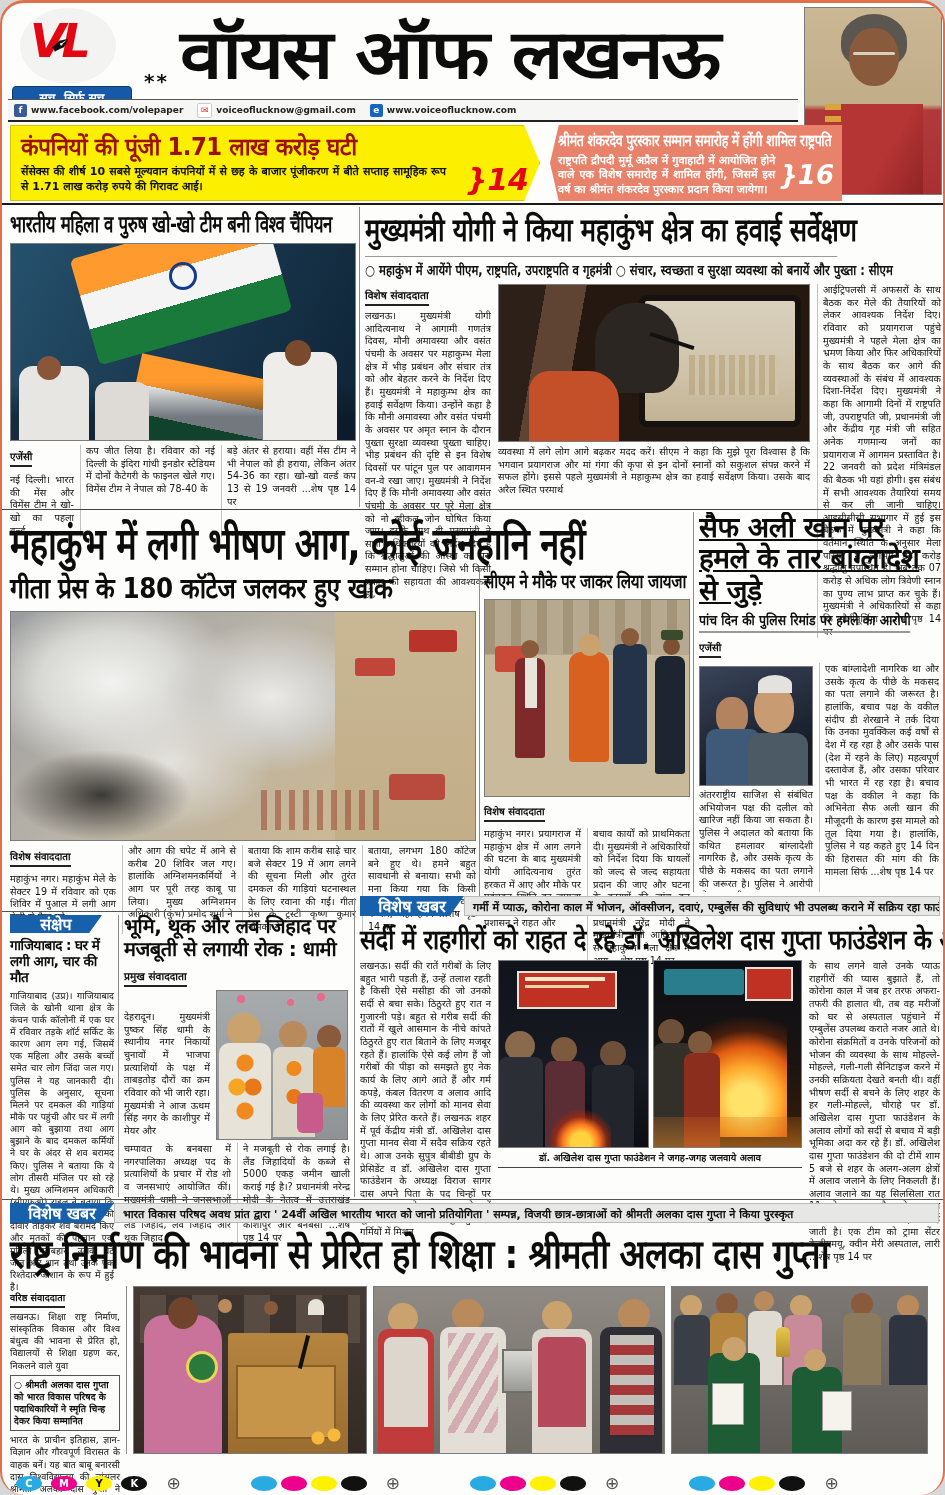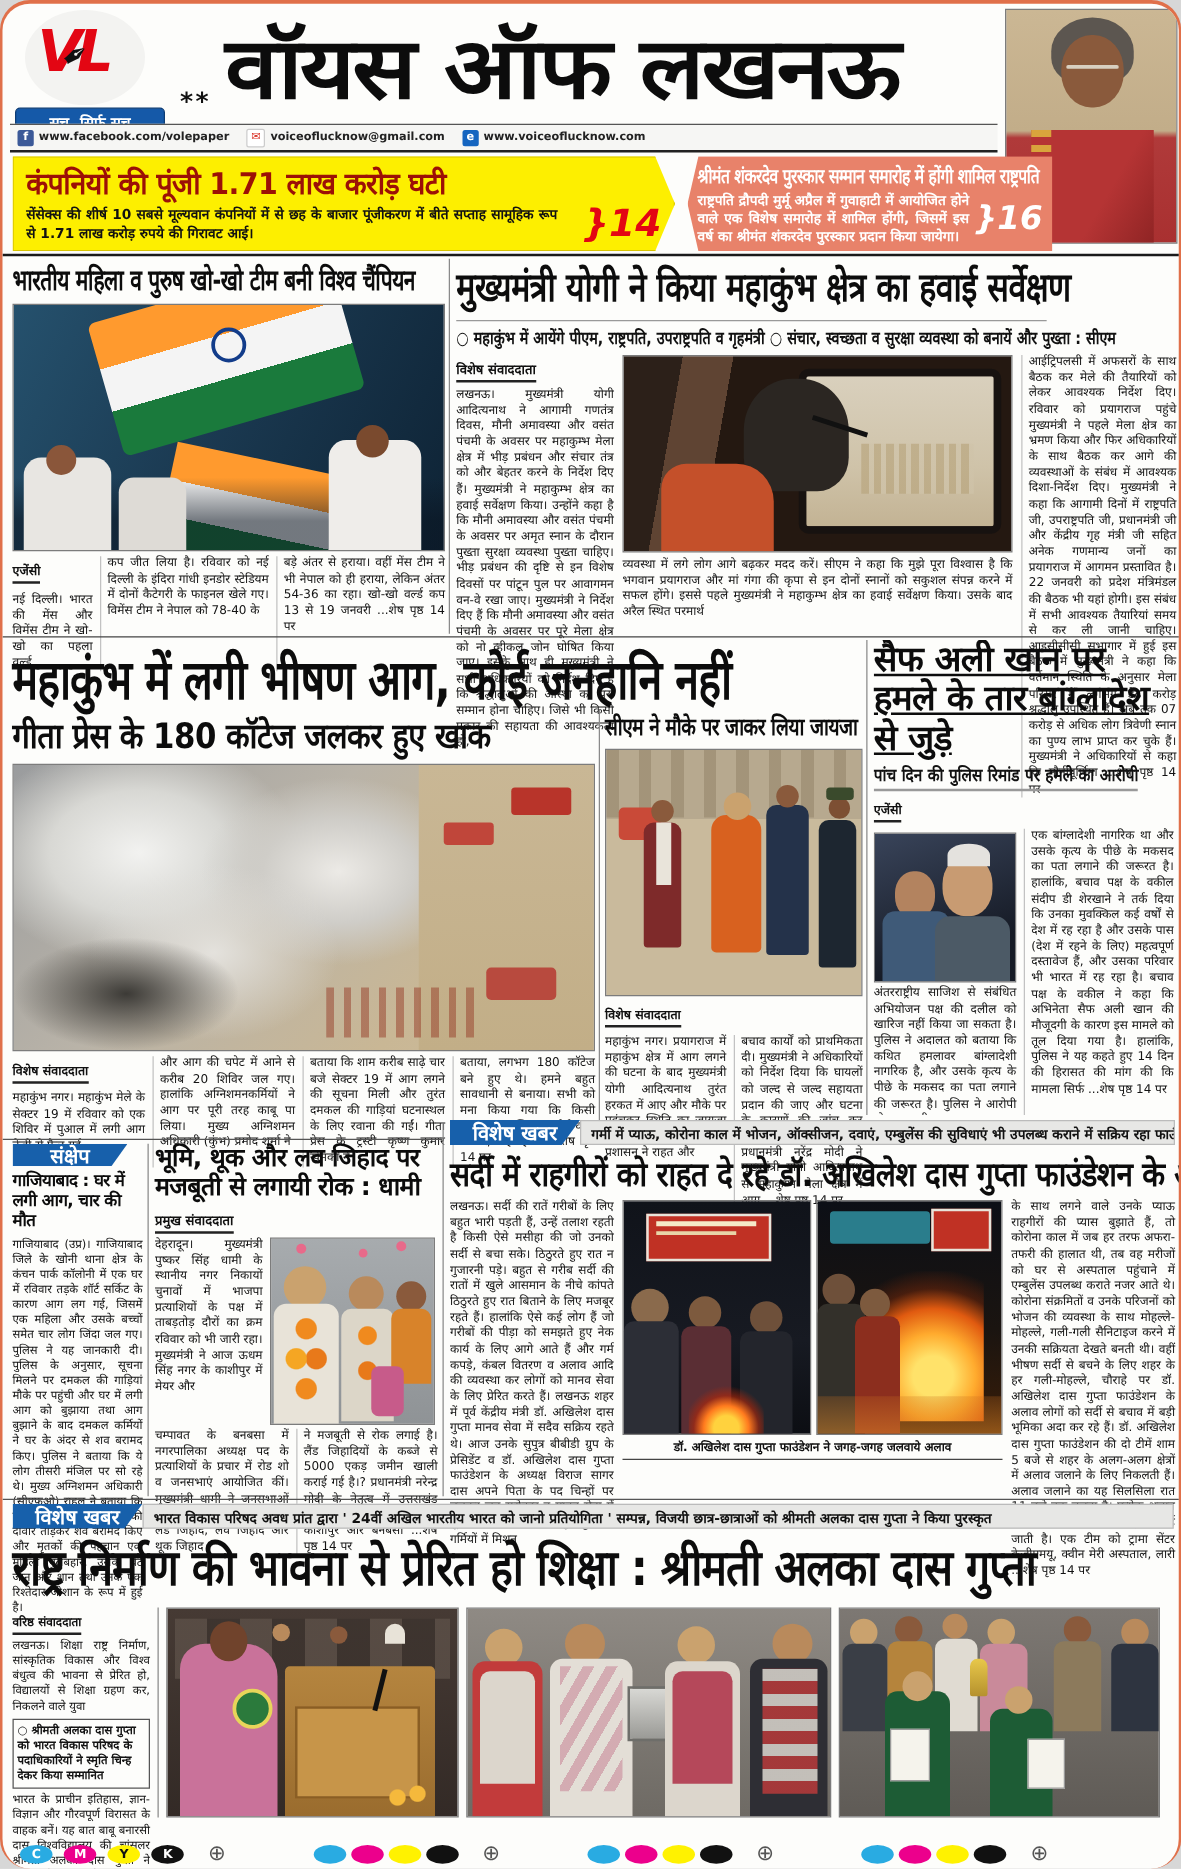--- a/index.html
+++ b/index.html
@@ -232,21 +232,21 @@
     <div class="headline" style="font-size:13.5px;line-height:1.2;margin-top:4px;">गाजियाबाद : घर में लगी आग, चार की मौत</div>
     <div class="body-txt jt" style="margin-top:4px;font-size:9.2px;">गाजियाबाद (उप्र)। गाजियाबाद जिले के खोनी थाना क्षेत्र के कंचन पार्क कॉलोनी में एक घर में रविवार तड़के शॉर्ट सर्किट के कारण आग लग गई, जिसमें एक महिला और उसके बच्चों समेत चार लोग जिंदा जल गए। पुलिस ने यह जानकारी दी। पुलिस के अनुसार, सूचना मिलने पर दमकल की गाड़ियां मौके पर पहुंची और घर में लगी आग को बुझाया तथा आग बुझाने के बाद दमकल कर्मियों ने घर के अंदर से शव बरामद किए। पुलिस ने बताया कि ये लोग तीसरी मंजिल पर सो रहे थे। मुख्य अग्निशमन अधिकारी (सीएफओ) राहुल ने बताया कि दमकलकर्मियों ने मकान की दीवार तोड़कर शव बरामद किए और मृतकों की पहचान एक महिला गुलबहार, उसके बेटे जान और शान तथा उनके एक रिश्तेदार जीशान के रूप में हुई है।</div>
   </div>
 
   <div class="vrule" style="left:116px;top:912px;height:282px;"></div>
 
   <div class="abs" style="left:122px;top:912px;width:226px;height:282px;">
     <div class="headline" style="font-size:20px;line-height:1.15;">भूमि, थूक और लव जिहाद पर मजबूती से लगायी रोक : धामी</div>
     <div style="margin-top:4px;"><span class="byline">प्रमुख संवाददाता</span></div>
     <div style="display:flex;gap:6px;margin-top:3px;">
-      <div class="col body-txt jt" style="max-width:86px;">देहरादून। मुख्यमंत्री पुष्कर सिंह धामी के स्थानीय नगर निकायों चुनावों में भाजपा प्रत्याशियों के पक्ष में ताबड़तोड़ दौरों का क्रम रविवार को भी जारी रहा। मुख्यमंत्री ने आज ऊधम सिंह नगर के काशीपुर में मेयर और</div>
+      <div class="col body-txt jt" style="max-width:86px;margin-top:21px;">देहरादून। मुख्यमंत्री पुष्कर सिंह धामी के स्थानीय नगर निकायों चुनावों में भाजपा प्रत्याशियों के पक्ष में ताबड़तोड़ दौरों का क्रम रविवार को भी जारी रहा। मुख्यमंत्री ने आज ऊधम सिंह नगर के काशीपुर में मेयर और</div>
       <div class="photo" style="width:130px;height:148px;background:linear-gradient(180deg,#a7abae 0%,#8f9396 100%);">
         <div style="position:absolute;left:10px;top:22px;width:34px;height:34px;background:#caa26e;border-radius:50%;"></div>
         <div style="position:absolute;left:2px;top:52px;width:52px;height:96px;background:#e8e3d8;border-radius:10px 10px 0 0;"></div>
         <div style="position:absolute;left:8px;top:56px;width:40px;height:80px;background:radial-gradient(circle at 50% 20%,#f08a1e 0 8px,transparent 9px),radial-gradient(circle at 30% 50%,#f5a623 0 8px,transparent 9px),radial-gradient(circle at 70% 50%,#e8791a 0 8px,transparent 9px),radial-gradient(circle at 50% 80%,#f08a1e 0 8px,transparent 9px);"></div>
         <div style="position:absolute;left:62px;top:30px;width:28px;height:28px;background:#b98a5c;border-radius:50%;"></div>
         <div style="position:absolute;left:56px;top:56px;width:42px;height:90px;background:#dcd6c8;border-radius:8px 8px 0 0;"></div>
         <div style="position:absolute;left:60px;top:60px;width:34px;height:70px;background:radial-gradient(circle at 50% 25%,#f08a1e 0 7px,transparent 8px),radial-gradient(circle at 50% 65%,#e8791a 0 7px,transparent 8px);"></div>
         <div style="position:absolute;right:6px;top:34px;width:24px;height:24px;background:#8a5a3c;border-radius:50%;"></div>
         <div style="position:absolute;right:2px;top:56px;width:32px;height:60px;background:#d8832a;border-radius:8px 8px 0 0;"></div>
         <div style="position:absolute;right:24px;bottom:6px;width:26px;height:40px;background:#c75b8a;border-radius:6px;"></div>

